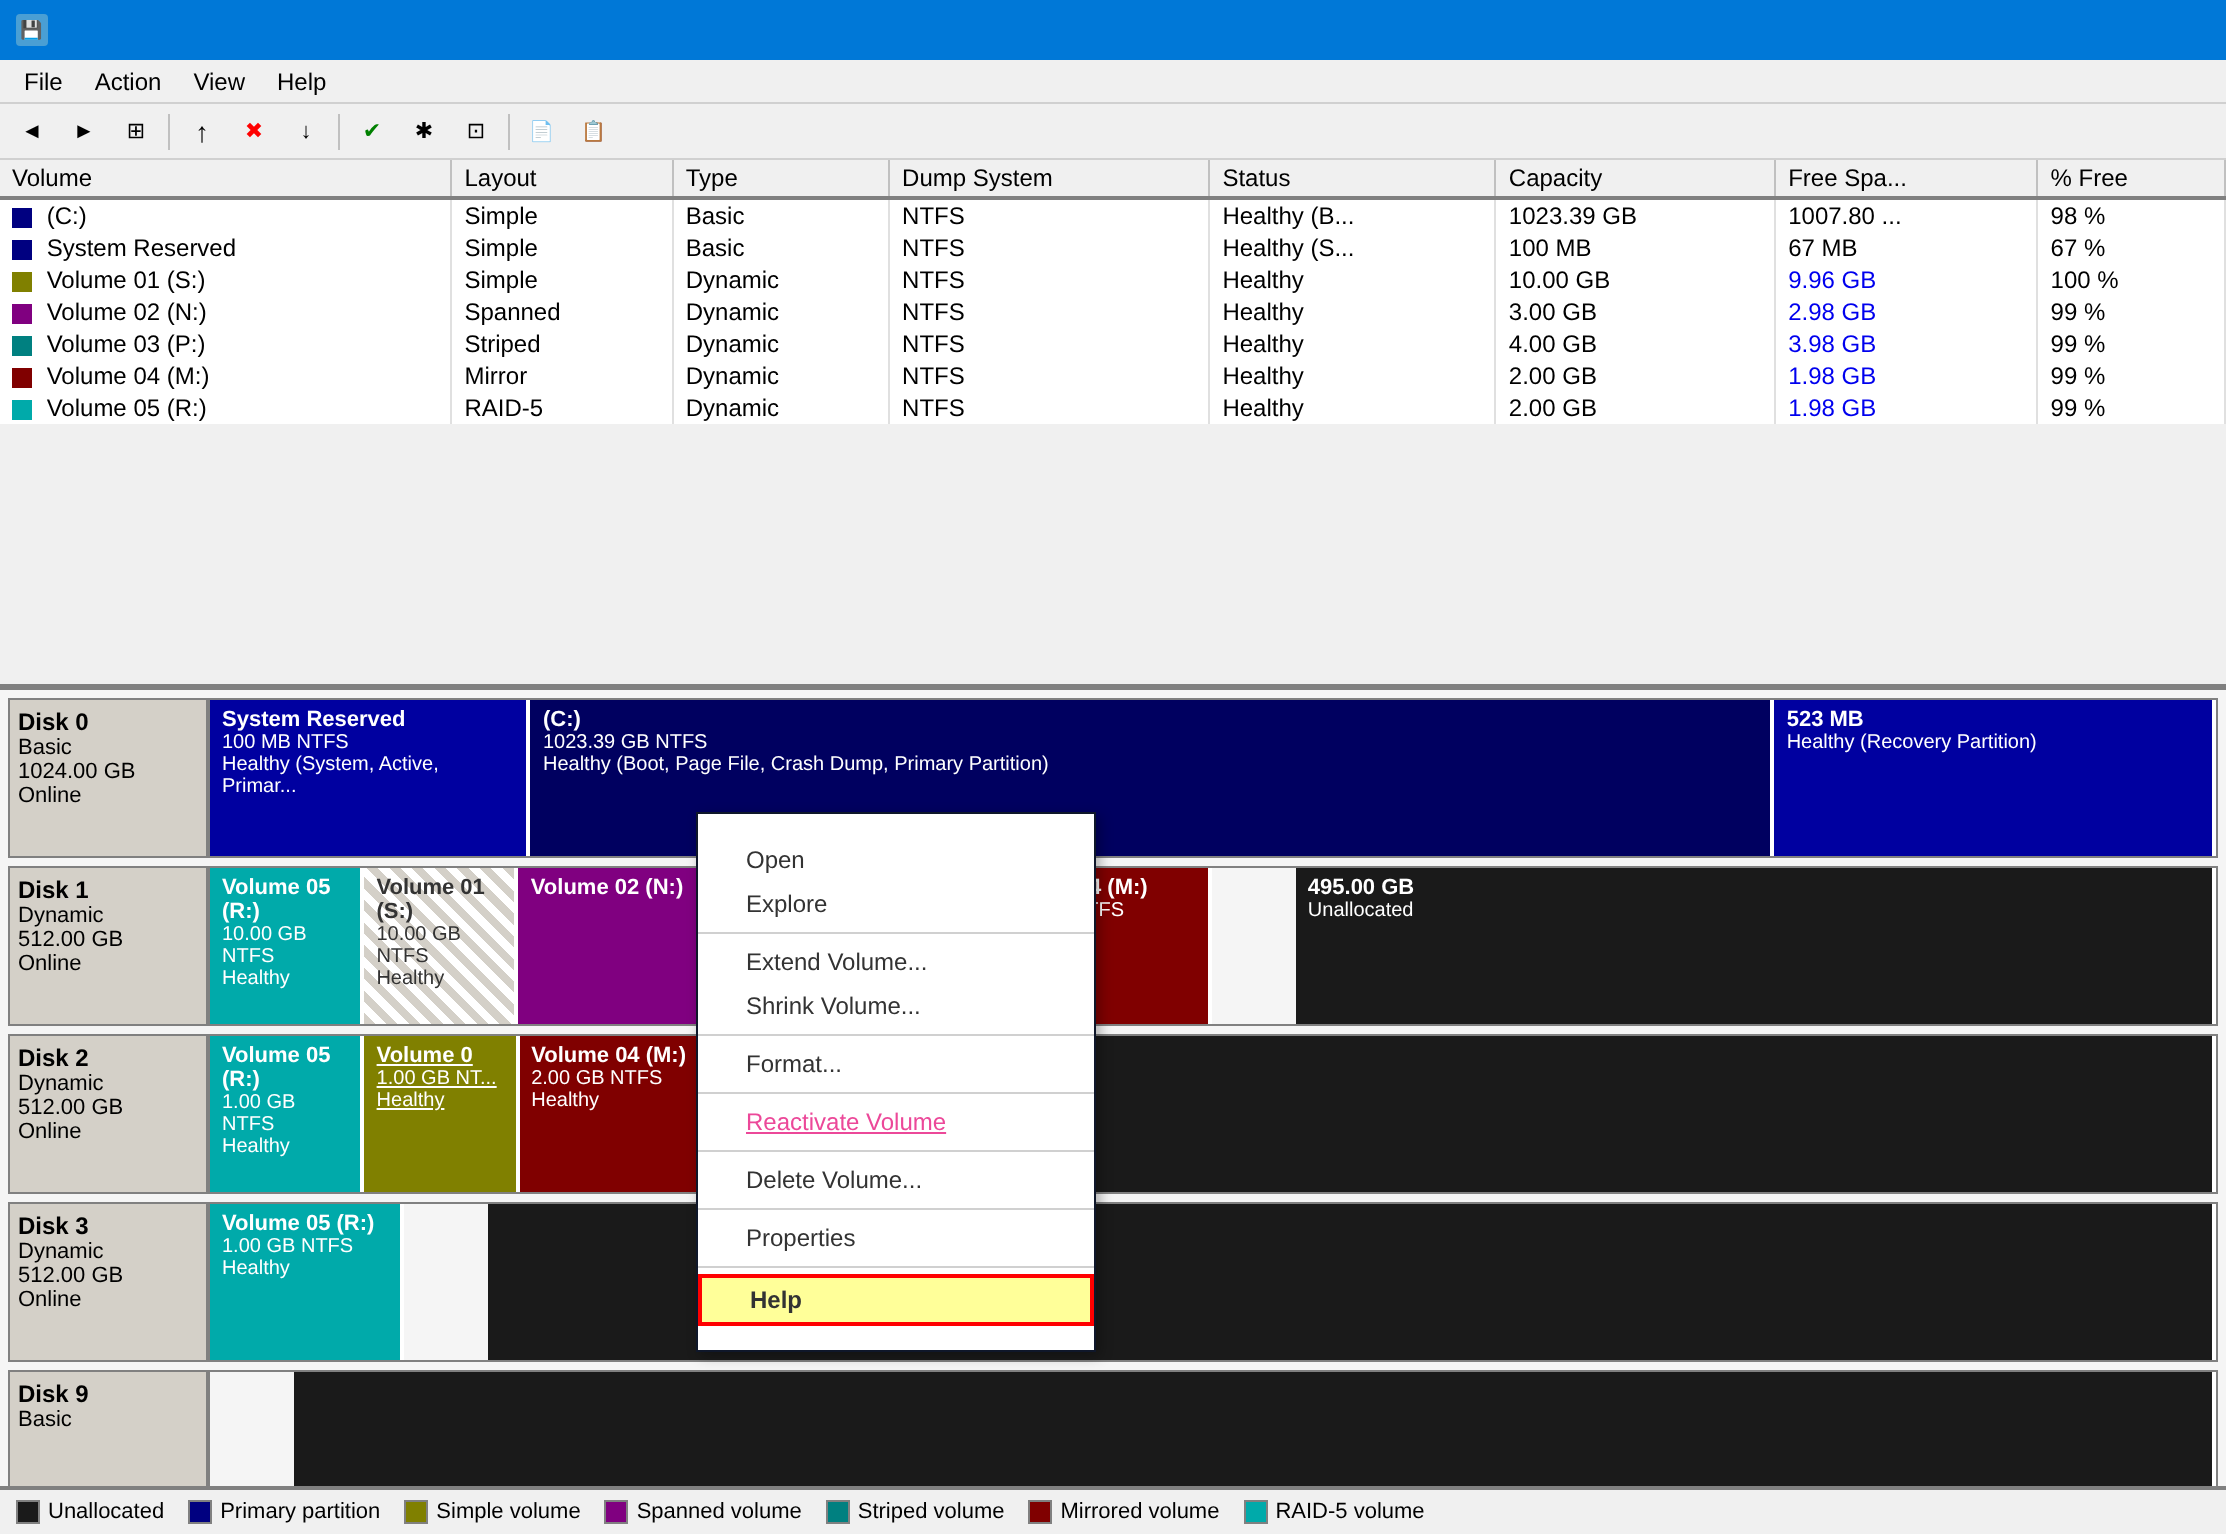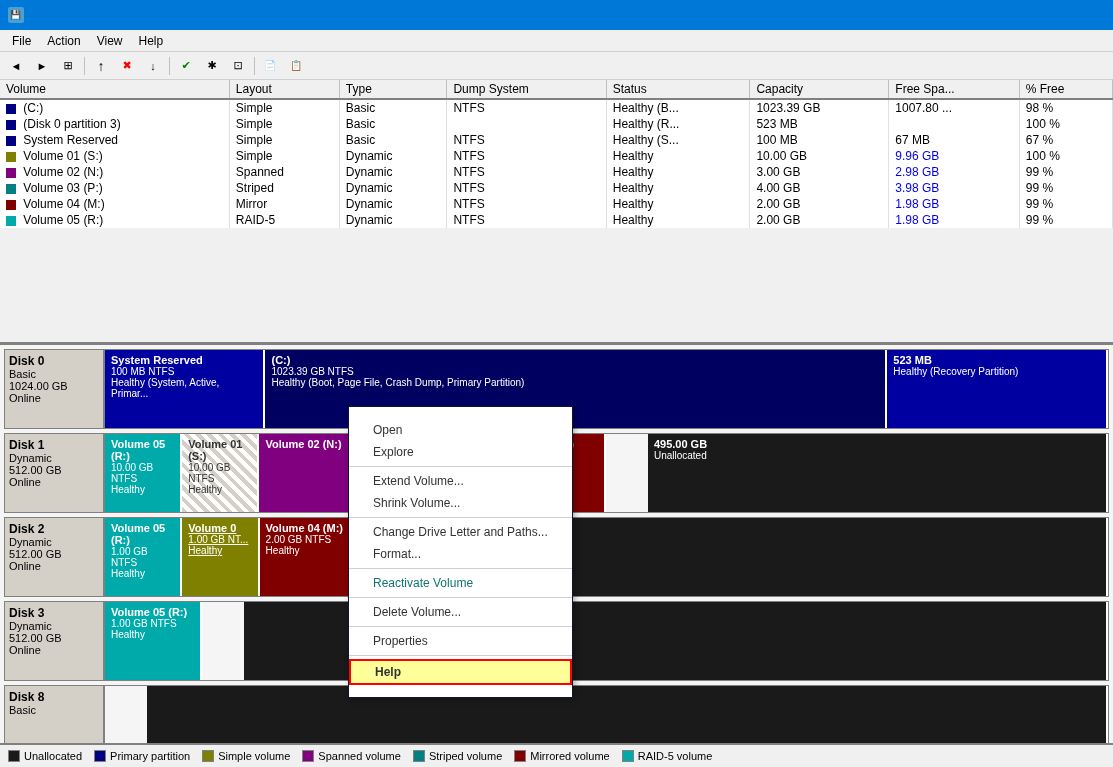--- a/index.html
+++ b/index.html
@@ -162,21 +162,21 @@
       padding: 12px 0;
       font-size: 12px;
       left: 348px;
       top: 406px;
     }
     .ctx-item {
       padding: 4px 24px;
       cursor: pointer;
       color: #333;
     }
-    .ctx-item.disabled { color: #0f766e; cursor: default; }
+    .ctx-item.disabled { color: #ec4899; cursor: default; text-decoration: underline; }
     .ctx-sep { height: 1px; background: #d0d0d0; margin: 3px 0; }
     .ctx-item.highlighted {
       background: #ffff99;
       border: 2px solid #ff0000;
       color: #333;
       font-weight: bold;
     }
   </style>
 </head>
 <body>
@@ -243,33 +243,20 @@
     <td>Basic</td>
     <td>NTFS</td>
     <td>Healthy (B...</td>
     <td>1023.39 GB</td>
     <td style="color:inherit">1007.80 ...</td>
     <td>98 %</td>
   </tr>
           <tr>
     <td>
       <span style="display:inline-block;width:10px;height:10px;background:#000080;margin-right:4px;vertical-align:middle;"></span>
-      (Disk 0 partition 3)
-    </td>
-    <td>Simple</td>
-    <td>Basic</td>
-    <td></td>
-    <td>Healthy (R...</td>
-    <td>523 MB</td>
-    <td style="color:inherit"></td>
-    <td>100 %</td>
-  </tr>
-          <tr>
-    <td>
-      <span style="display:inline-block;width:10px;height:10px;background:#000080;margin-right:4px;vertical-align:middle;"></span>
       System Reserved
     </td>
     <td>Simple</td>
     <td>Basic</td>
     <td>NTFS</td>
     <td>Healthy (S...</td>
     <td>100 MB</td>
     <td style="color:inherit">67 MB</td>
     <td>67 %</td>
   </tr>
@@ -453,21 +440,21 @@
           </div>
           <div class="partition p-black" style="width: 90%;">
             <strong></strong>
             <span></span>
             <span></span>
           </div>
         </div>
       </div>
       <div class="disk-row">
         <div class="disk-label">
-          <strong>Disk 8</strong>
+          <strong>Disk 9</strong>
           <span>Basic</span>
           <span></span>
           <span></span>
         </div>
         <div class="disk-partitions">
           <div class="partition p-black" style="width: 100%;">
             <strong></strong>
             <span></span>
             <span></span>
           </div>
@@ -508,21 +495,20 @@
 
 </div>
 
 <div class="context-menu" id="context-menu">
 <div class="ctx-item">Open</div>
     <div class="ctx-item">Explore</div>
     <div class="ctx-sep"></div>
     <div class="ctx-item">Extend Volume...</div>
     <div class="ctx-item">Shrink Volume...</div>
     <div class="ctx-sep"></div>
-    <div class="ctx-item">Change Drive Letter and Paths...</div>
     <div class="ctx-item">Format...</div>
     <div class="ctx-sep"></div>
     <div class="ctx-item disabled">Reactivate Volume</div>
     <div class="ctx-sep"></div>
     <div class="ctx-item">Delete Volume...</div>
     <div class="ctx-sep"></div>
     <div class="ctx-item">Properties</div>
     <div class="ctx-sep"></div>
     <div class="ctx-item highlighted">Help</div>
   </div>

